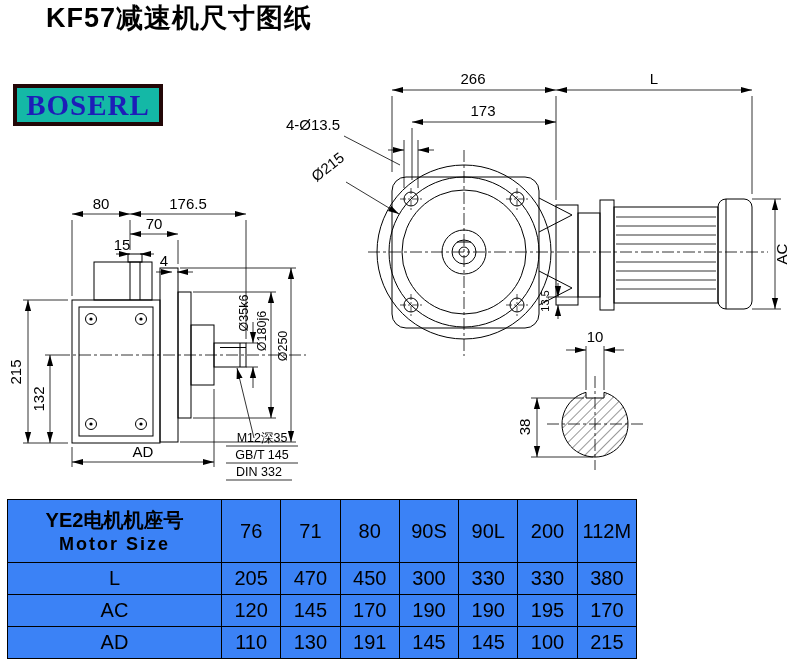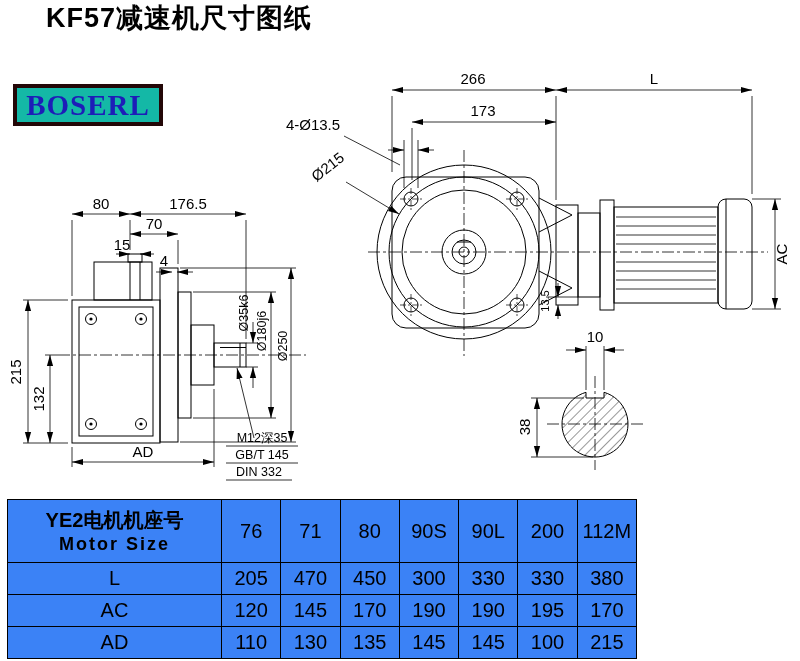--- a/index.html
+++ b/index.html
@@ -251,20 +251,20 @@
       <td>170</td>
       <td>190</td>
       <td>190</td>
       <td>195</td>
       <td>170</td>
     </tr>
     <tr>
       <th>AD</th>
       <td>110</td>
       <td>130</td>
-      <td>135</td>
+      <td>191</td>
       <td>145</td>
       <td>145</td>
       <td>100</td>
       <td>215</td>
     </tr>
   </tbody>
 </table>
 
 </body></html>

